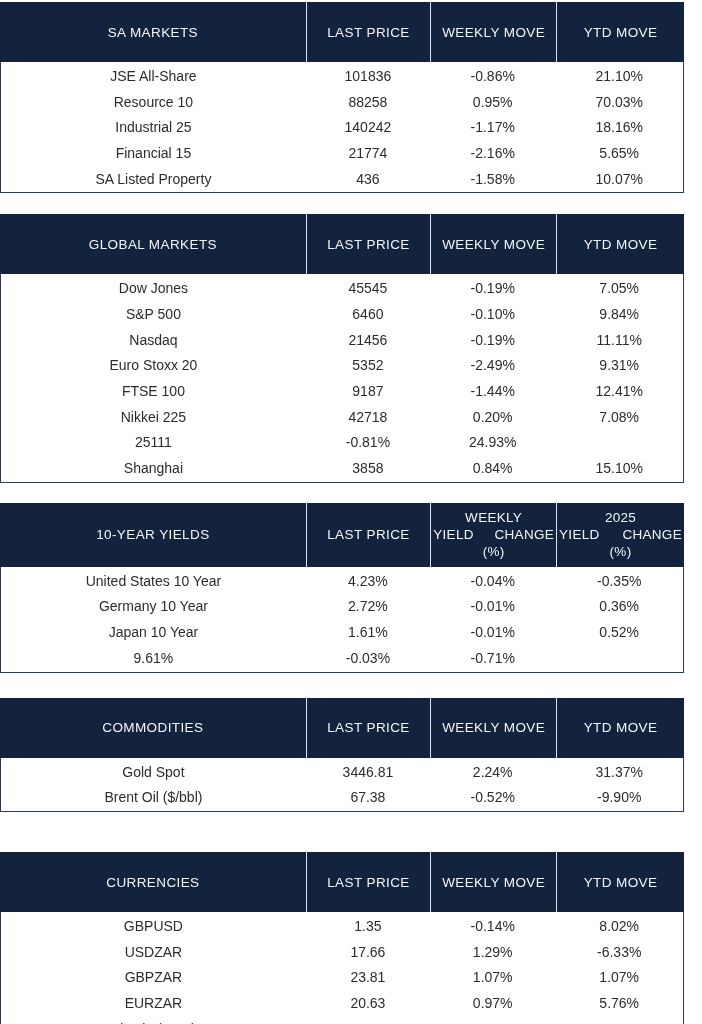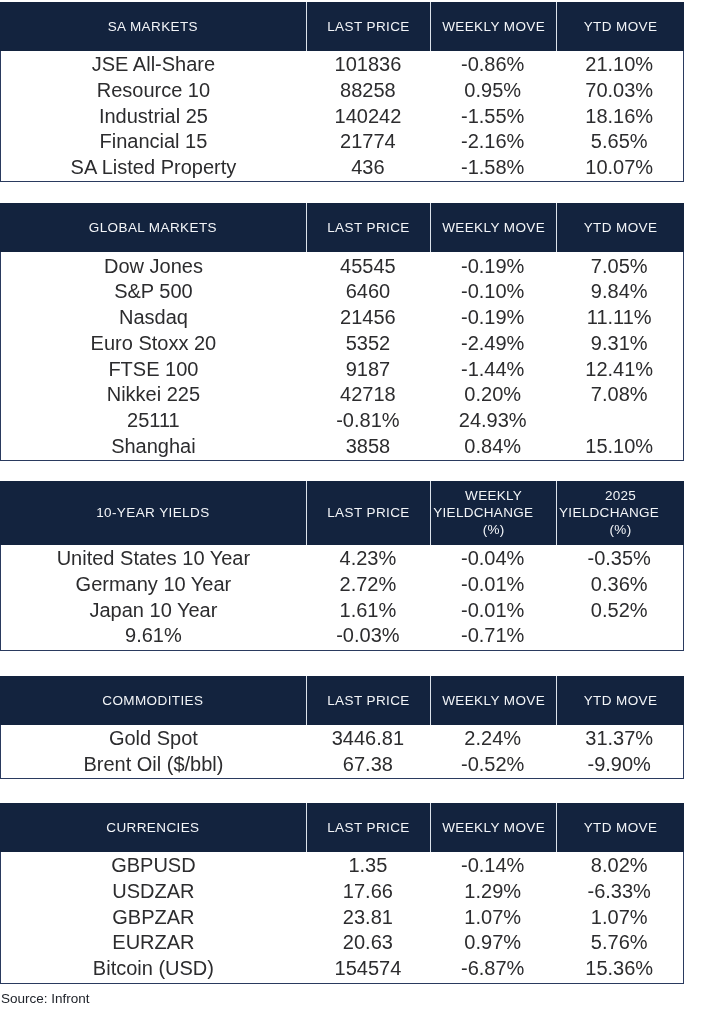--- a/index.html
+++ b/index.html
@@ -7,29 +7,29 @@
     width:702px;height:1024px;
     font-family:"Liberation Sans", sans-serif;
     -webkit-font-smoothing:antialiased;
     overflow:hidden;
   }
   .page{padding-top:2px;}
   .market-table{width:684px;}
   .t1{margin-bottom:21px;}
   .t2{margin-bottom:20px;}
   .t3{margin-bottom:25px;}
-  .t4{margin-bottom:24px;}
+  .t4{margin-bottom:40px;}
   .t5{margin-bottom:0;}
 
   .thead{
     display:grid;
     grid-template-columns:44.7% 18.2% 18.4% 18.7%;
     background:#13233E;
     color:#F3F5F8;
-    height:49px;
+    height:60px;
     font-size:13.5px;
     font-weight:500;
     letter-spacing:0.4px;
   }
   .thead-tall{height:64px;}
   .th{
     display:flex;
     align-items:center;
     justify-content:center;
     text-align:center;
@@ -38,39 +38,39 @@
   }
   .th.sep{border-left:1.5px solid #DCE2EA;}
   .th-multi{
     flex-direction:column;
     justify-content:center;
     line-height:17px;
     letter-spacing:0.3px;
   }
   .th-multi .l2{
     display:flex;
-    justify-content:flex-start;
+    justify-content:space-between;
     width:100%;
     padding:0 2px;
     box-sizing:border-box;
   }
 
   .tbody{
     border:1.5px solid #2A3A5E;
     border-top:none;
     box-sizing:border-box;
     padding:1px 0;
   }
   .tr{
     display:grid;
     grid-template-columns:44.7% 18.2% 18.4% 18.7%;
     height:25.7px;
     align-items:center;
     text-align:center;
-    font-size:20px;
+    font-size:14px;
     color:#2C2C2E;
   }
 
   .source-note{
     margin-top:7px;
     padding-left:1px;
     font-size:13.5px;
     color:#20242B;
   }
 </style>
@@ -95,21 +95,21 @@
         </div>
         <div class="tr">
           <div class="td">Resource 10</div>
           <div class="td">88258</div>
           <div class="td">0.95%</div>
           <div class="td">70.03%</div>
         </div>
         <div class="tr">
           <div class="td">Industrial 25</div>
           <div class="td">140242</div>
-          <div class="td">-1.55%</div>
+          <div class="td">-1.17%</div>
           <div class="td">18.16%</div>
         </div>
         <div class="tr">
           <div class="td">Financial 15</div>
           <div class="td">21774</div>
           <div class="td">-2.16%</div>
           <div class="td">5.65%</div>
         </div>
         <div class="tr">
           <div class="td">SA Listed Property</div>

